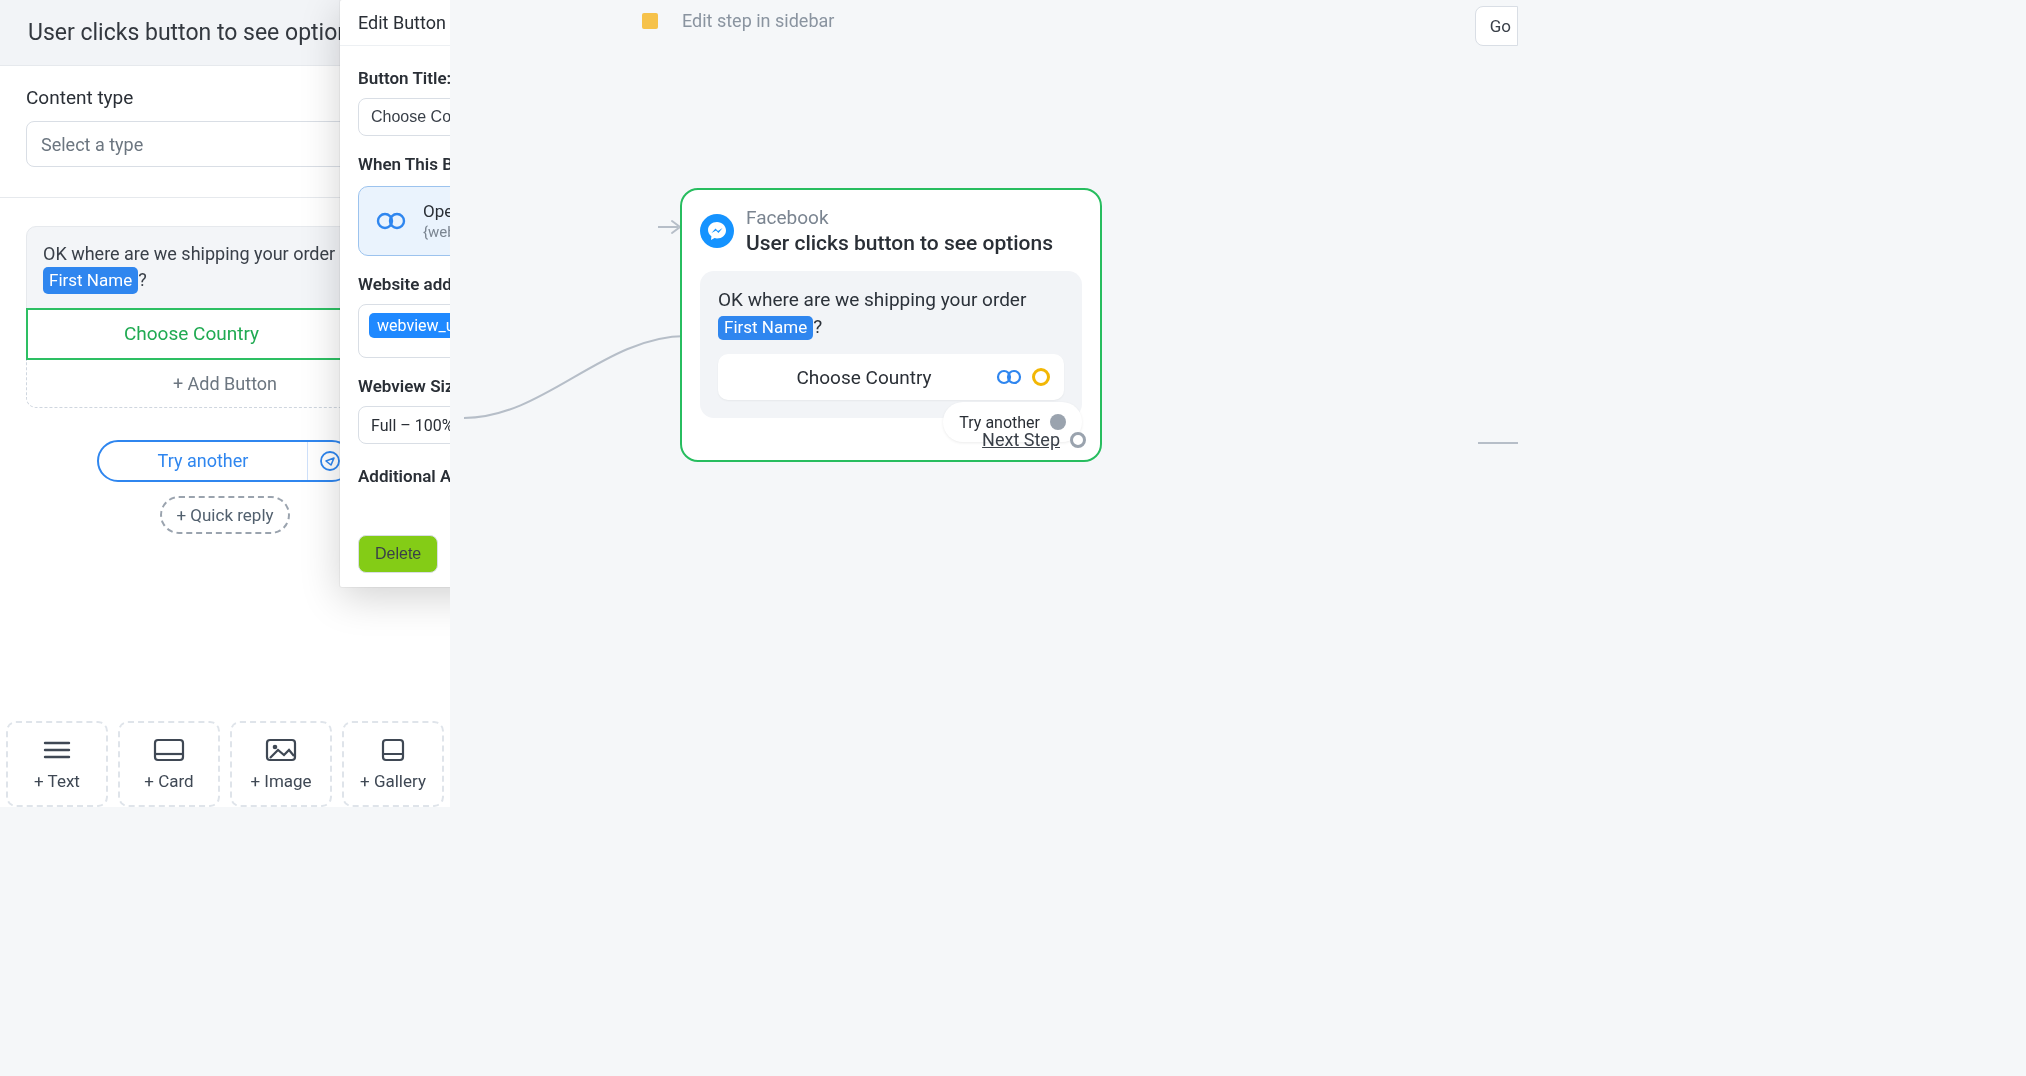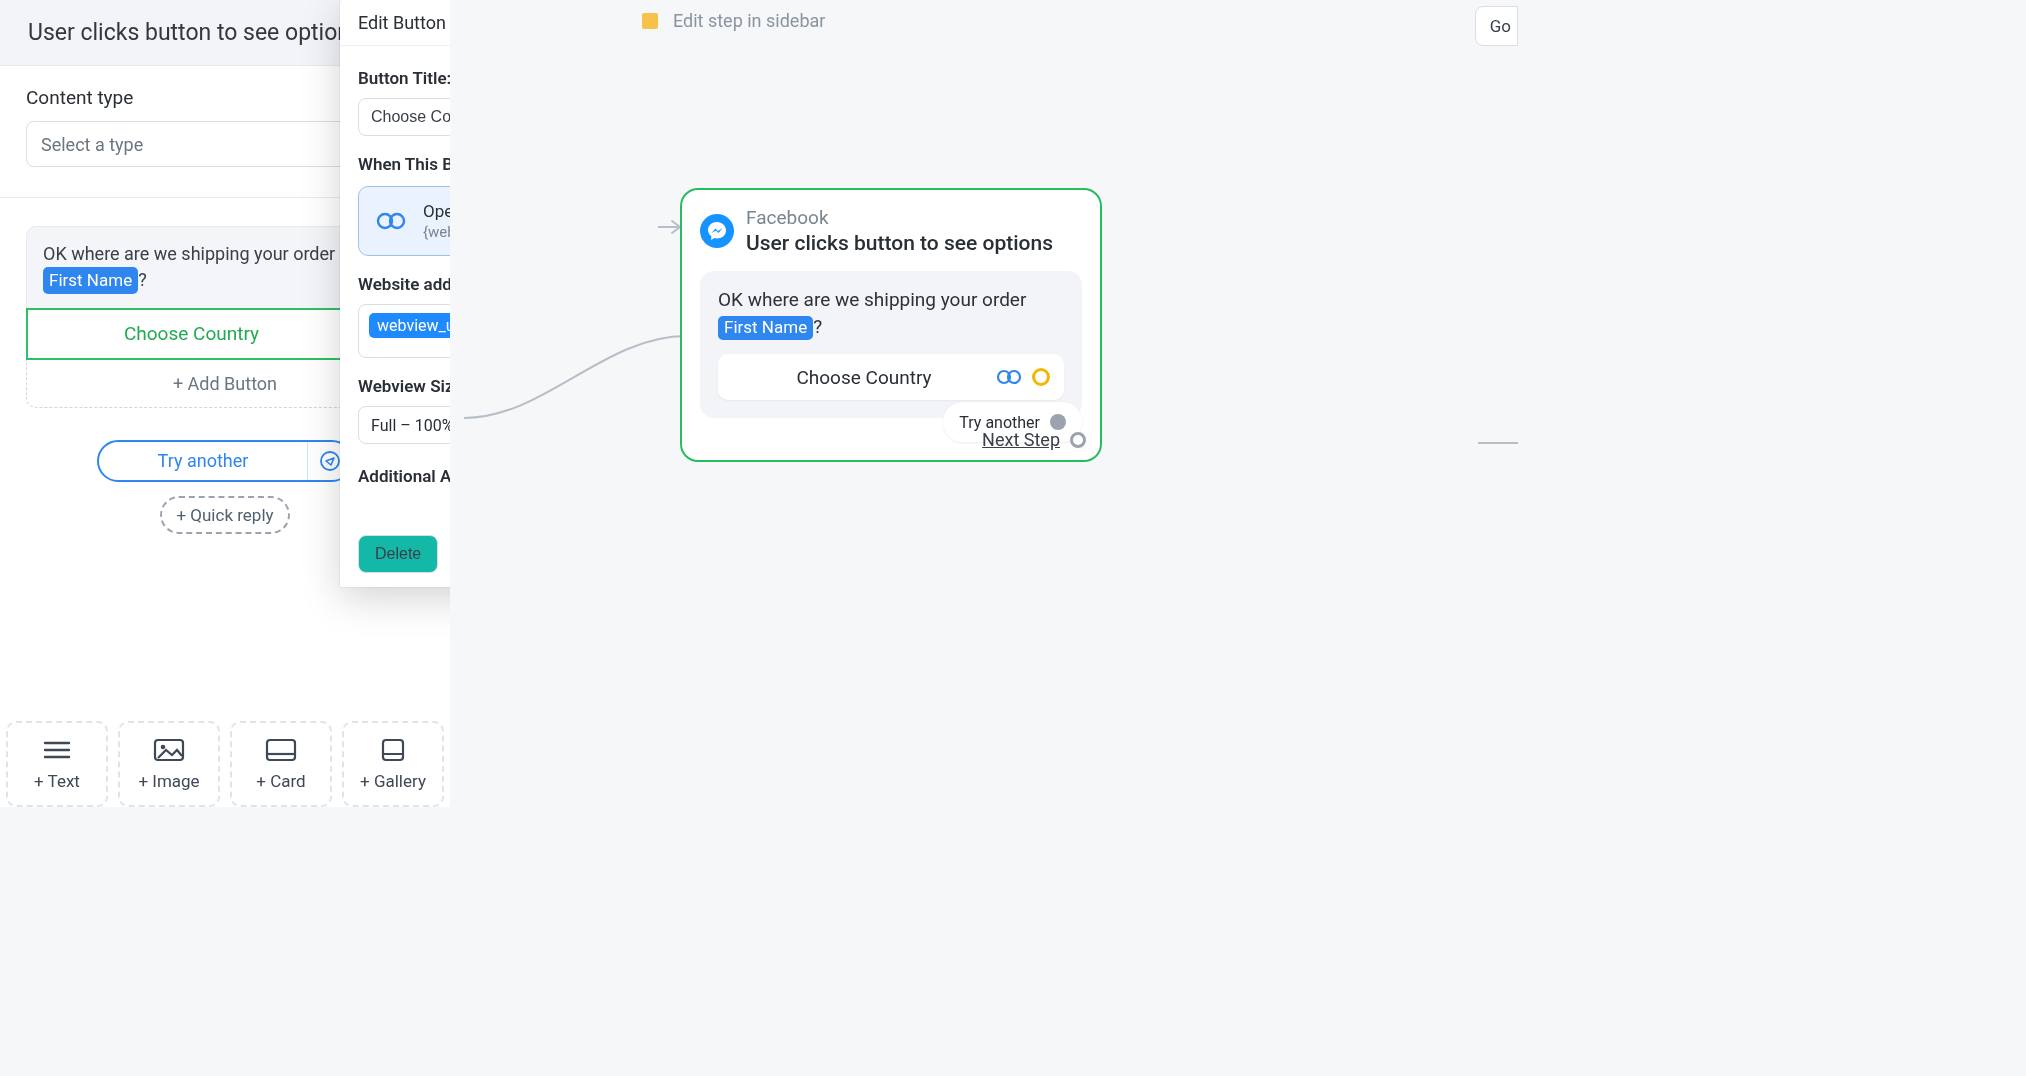--- a/index.html
+++ b/index.html
@@ -45,26 +45,26 @@
   .action-card { margin-top:12px; border:1.5px solid #9cc3ee; background:#eaf3fd; border-radius:10px; height:70px; display:flex; align-items:center; position:relative; cursor:pointer; }
   .action-card .ac-icon { width:64px; display:flex; align-items:center; justify-content:center; }
   .action-card .ac-body { flex:1; display:flex; flex-direction:column; justify-content:center; }
   .action-card .ac-title { font-size:17px; color:#2a2f36; }
   .action-card .ac-sub { font-size:15px; color:#7b8591; margin-top:2px; }
   .action-card .ac-close { width:44px; height:100%; border-left:1px solid #cfe0f3; display:flex; align-items:center; justify-content:center; color:#b3c6dc; font-size:20px; cursor:pointer; }
   .chip-input-wrap { margin-top:10px; min-height:54px; border:1px solid #d9dee5; border-radius:8px; padding:8px 10px; display:flex; align-items:flex-start; background:#fff; }
   .blue-chip { background:#1f89ff; color:#fff; border-radius:5px; padding:3px 8px; font-size:16px; }
   .select-box { margin-top:10px; height:38px; width:100%; border:1px solid #d9dee5; border-radius:8px; padding:0 12px; font-size:16px; color:#2a2f36; background:#fff; display:flex; align-items:center; justify-content:space-between; cursor:pointer; }
   .modal-footer { position:absolute; left:18px; right:18px; bottom:14px; display:flex; justify-content:space-between; align-items:center; }
-  .btn-delete { height:38px; padding:0 16px; border:1px solid #d9dee5; border-radius:8px; background:#14b8a6; color:#3a4049; font-size:16px; cursor:pointer; }
+  .btn-delete { height:38px; padding:0 16px; border:1px solid #d9dee5; border-radius:8px; background:#84cc16; color:#3a4049; font-size:16px; cursor:pointer; }
   .btn-done { height:38px; padding:0 20px; border:none; border-radius:8px; background:#27bd5f; color:#fff; font-size:16px; cursor:pointer; }
 
   
   .canvas { position:absolute; left:450px; right:0; top:0; bottom:0; background:#f5f7f9; }
-  .top-hint { position:absolute; top:10px; left:192px; display:flex; align-items:center; gap:15px; color:#8a94a0; font-size:18px; cursor:pointer; }
+  .top-hint { position:absolute; top:10px; left:192px; display:flex; align-items:center; gap:24px; color:#8a94a0; font-size:18px; cursor:pointer; }
   .hand { width:16px; height:16px; background:#f6c24a; border-radius:2px; }
   .go-btn-frag { position:absolute; top:6px; right:0; height:40px; background:#fff; border:1px solid #d9dee5; border-radius:8px 0 0 8px; padding:0 6px 0 14px; display:flex; align-items:center; font-size:17px; color:#3a4049; cursor:pointer; }
 
   .flow-card { position:absolute; left:230px; top:188px; width:422px; border:2px solid #27bd5f; border-radius:18px; background:#fff; padding:16px 18px 42px 18px; }
   .fc-head { display:flex; align-items:center; gap:12px; }
   .fc-logo { width:34px; height:34px; border-radius:50%; background:#1593ff; display:flex; align-items:center; justify-content:center; }
   .fc-title-small { color:#7a8490; font-size:19px; }
   .fc-title-big { color:#2a2f36; font-size:21px; font-weight:500; margin-top:2px; }
   .fc-msg { margin-top:16px; background:#f2f4f7; border-radius:14px; padding:16px 18px 18px 18px; }
   .fc-msg-text { font-size:19px; color:#2c323a; line-height:1.4; }
@@ -145,34 +145,34 @@
               <line x1="3" y1="11" x2="27" y2="11" stroke="#3f4854" stroke-width="2.4" stroke-linecap="round"></line>
               <line x1="3" y1="18" x2="27" y2="18" stroke="#3f4854" stroke-width="2.4" stroke-linecap="round"></line>
             </svg>
         </div>
         <span>+ Text</span>
       </div>
       <div class="tool">
         <div class="tool-icon">
           <svg width="32" height="24" viewBox="0 0 32 24">
               <rect x="2" y="2" width="28" height="20" rx="3" stroke="#3f4854" stroke-width="2.2" fill="none"></rect>
-              <circle cx="10" cy="9" r="2.3" fill="#3f4854"></circle>
-              <path d="M5 20 L13 12 L19 17 L24 12 L29 18" stroke="#3f4854" stroke-width="2.2" fill="none"></path>
-            </svg>
-        </div>
-        <span>+ Image</span>
+              <line x1="2" y1="16" x2="30" y2="16" stroke="#3f4854" stroke-width="2.2"></line>
+            </svg>
+        </div>
+        <span>+ Card</span>
       </div>
       <div class="tool">
         <div class="tool-icon">
           <svg width="32" height="24" viewBox="0 0 32 24">
               <rect x="2" y="2" width="28" height="20" rx="3" stroke="#3f4854" stroke-width="2.2" fill="none"></rect>
-              <line x1="2" y1="16" x2="30" y2="16" stroke="#3f4854" stroke-width="2.2"></line>
-            </svg>
-        </div>
-        <span>+ Card</span>
+              <circle cx="10" cy="9" r="2.3" fill="#3f4854"></circle>
+              <path d="M5 20 L13 12 L19 17 L24 12 L29 18" stroke="#3f4854" stroke-width="2.2" fill="none"></path>
+            </svg>
+        </div>
+        <span>+ Image</span>
       </div>
       <div class="tool" style="min-width:80px;">
         <div class="tool-icon">
           <svg width="30" height="24" viewBox="0 0 30 24">
               <rect x="5" y="2" width="20" height="20" rx="3" stroke="#3f4854" stroke-width="2.2" fill="none"></rect>
               <line x1="5" y1="16" x2="25" y2="16" stroke="#3f4854" stroke-width="2"></line>
             </svg>
         </div>
         <span>+ Gallery</span>
       </div>

